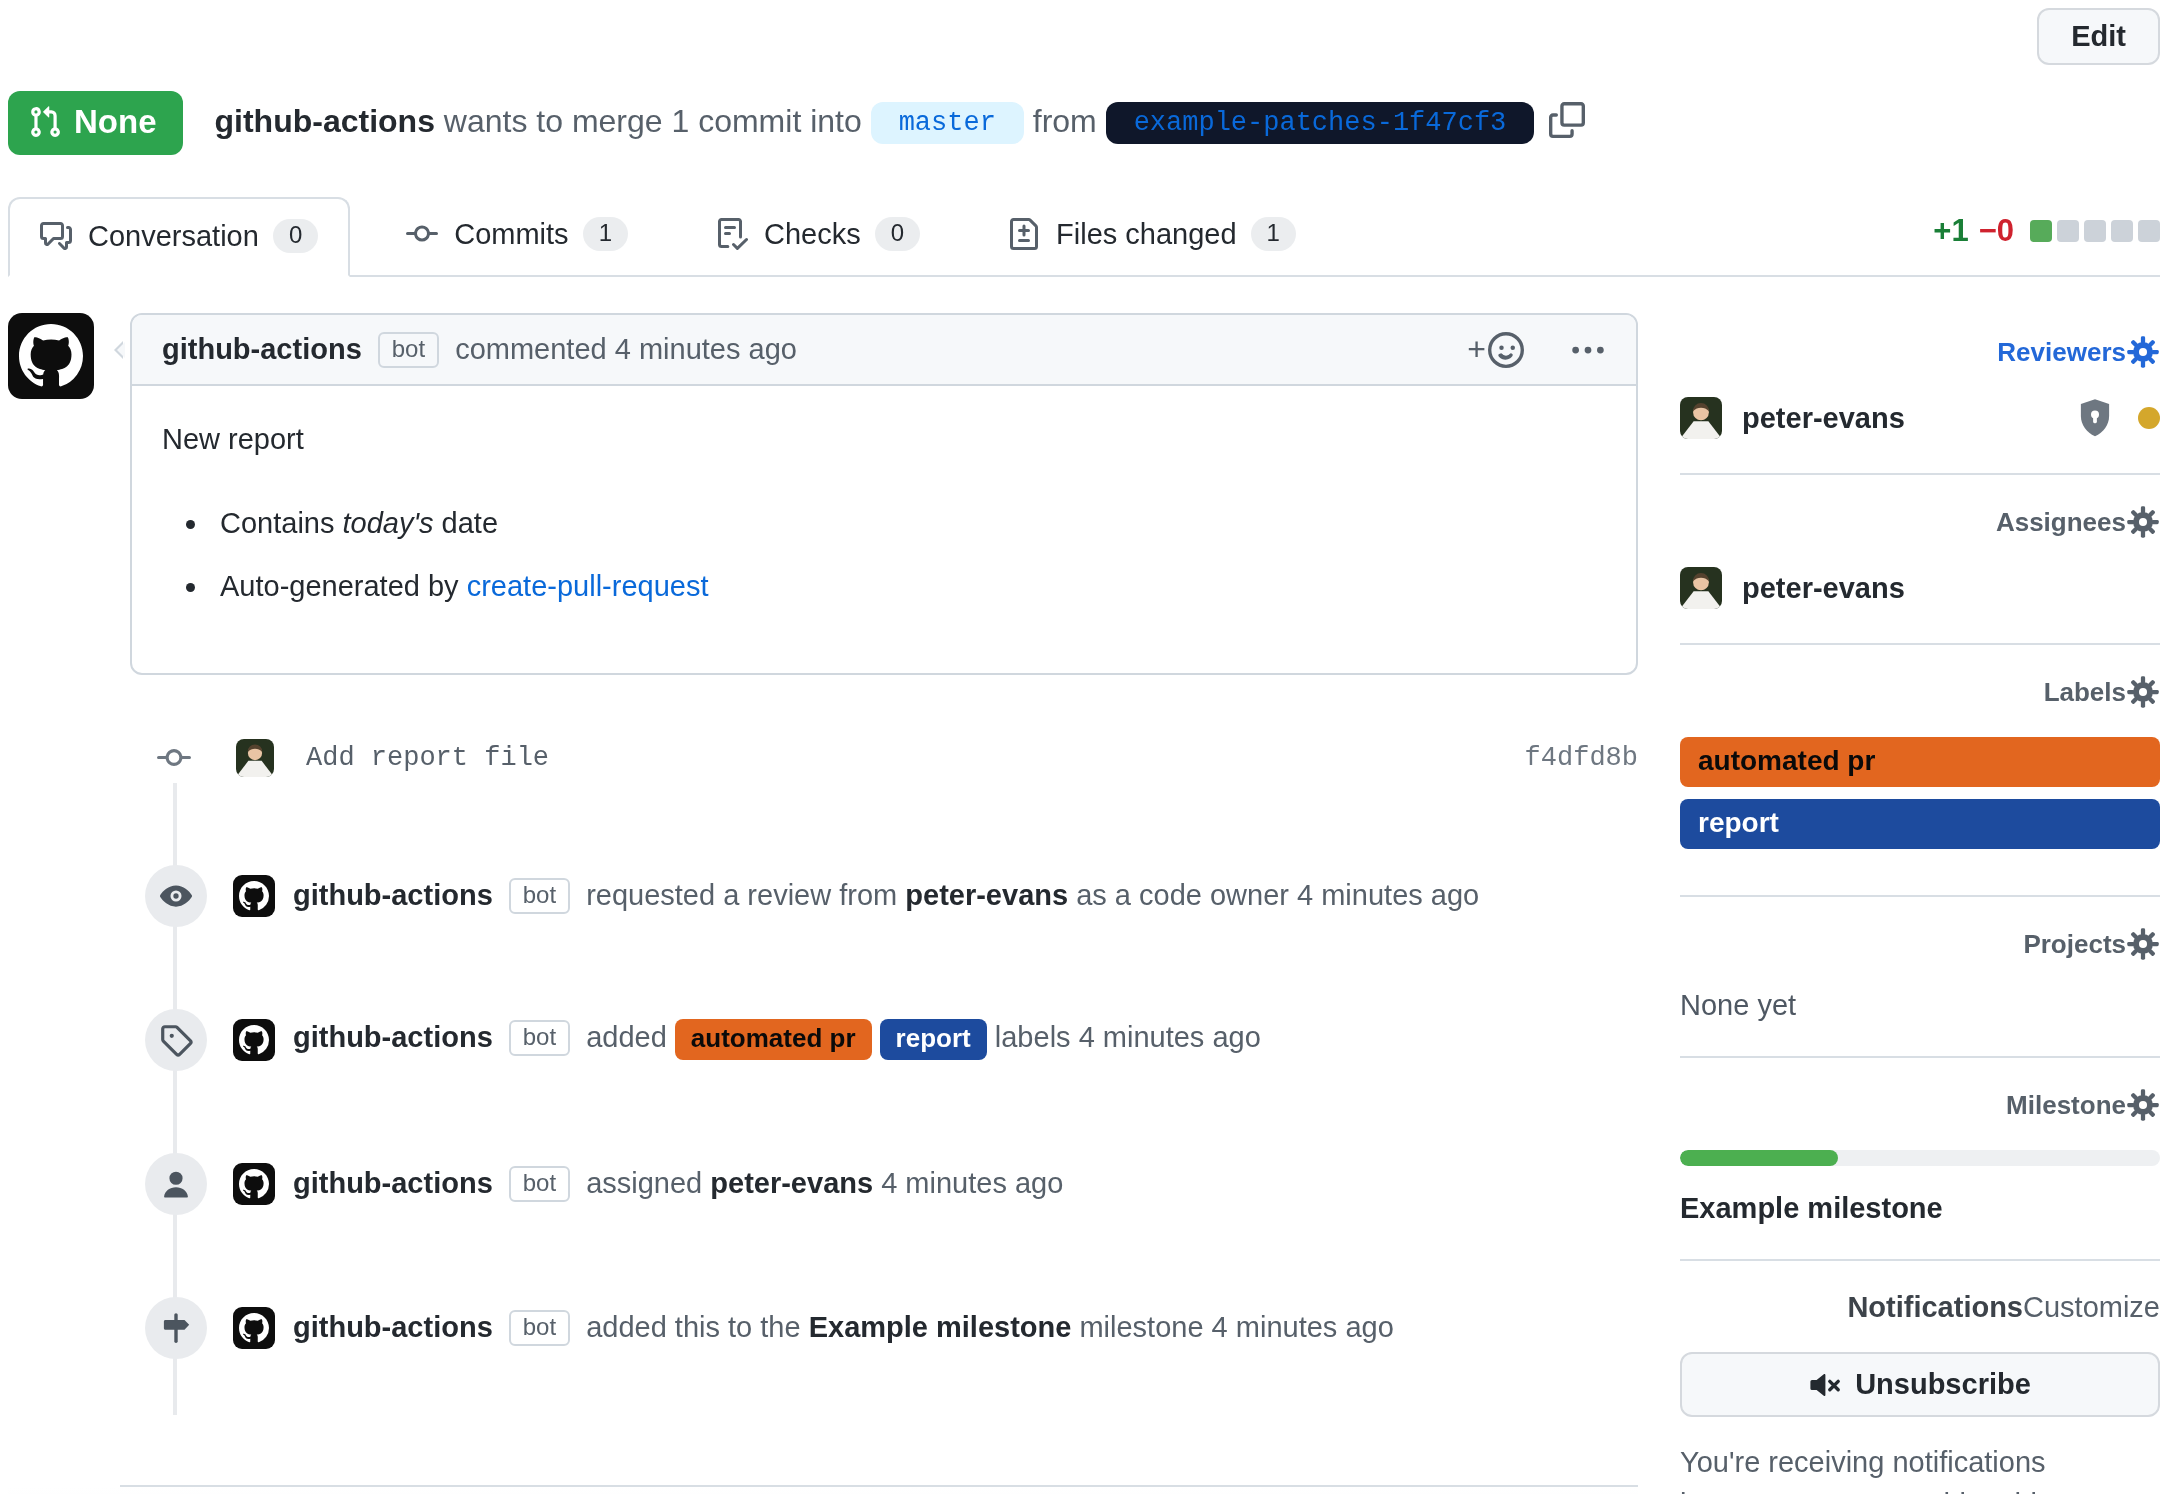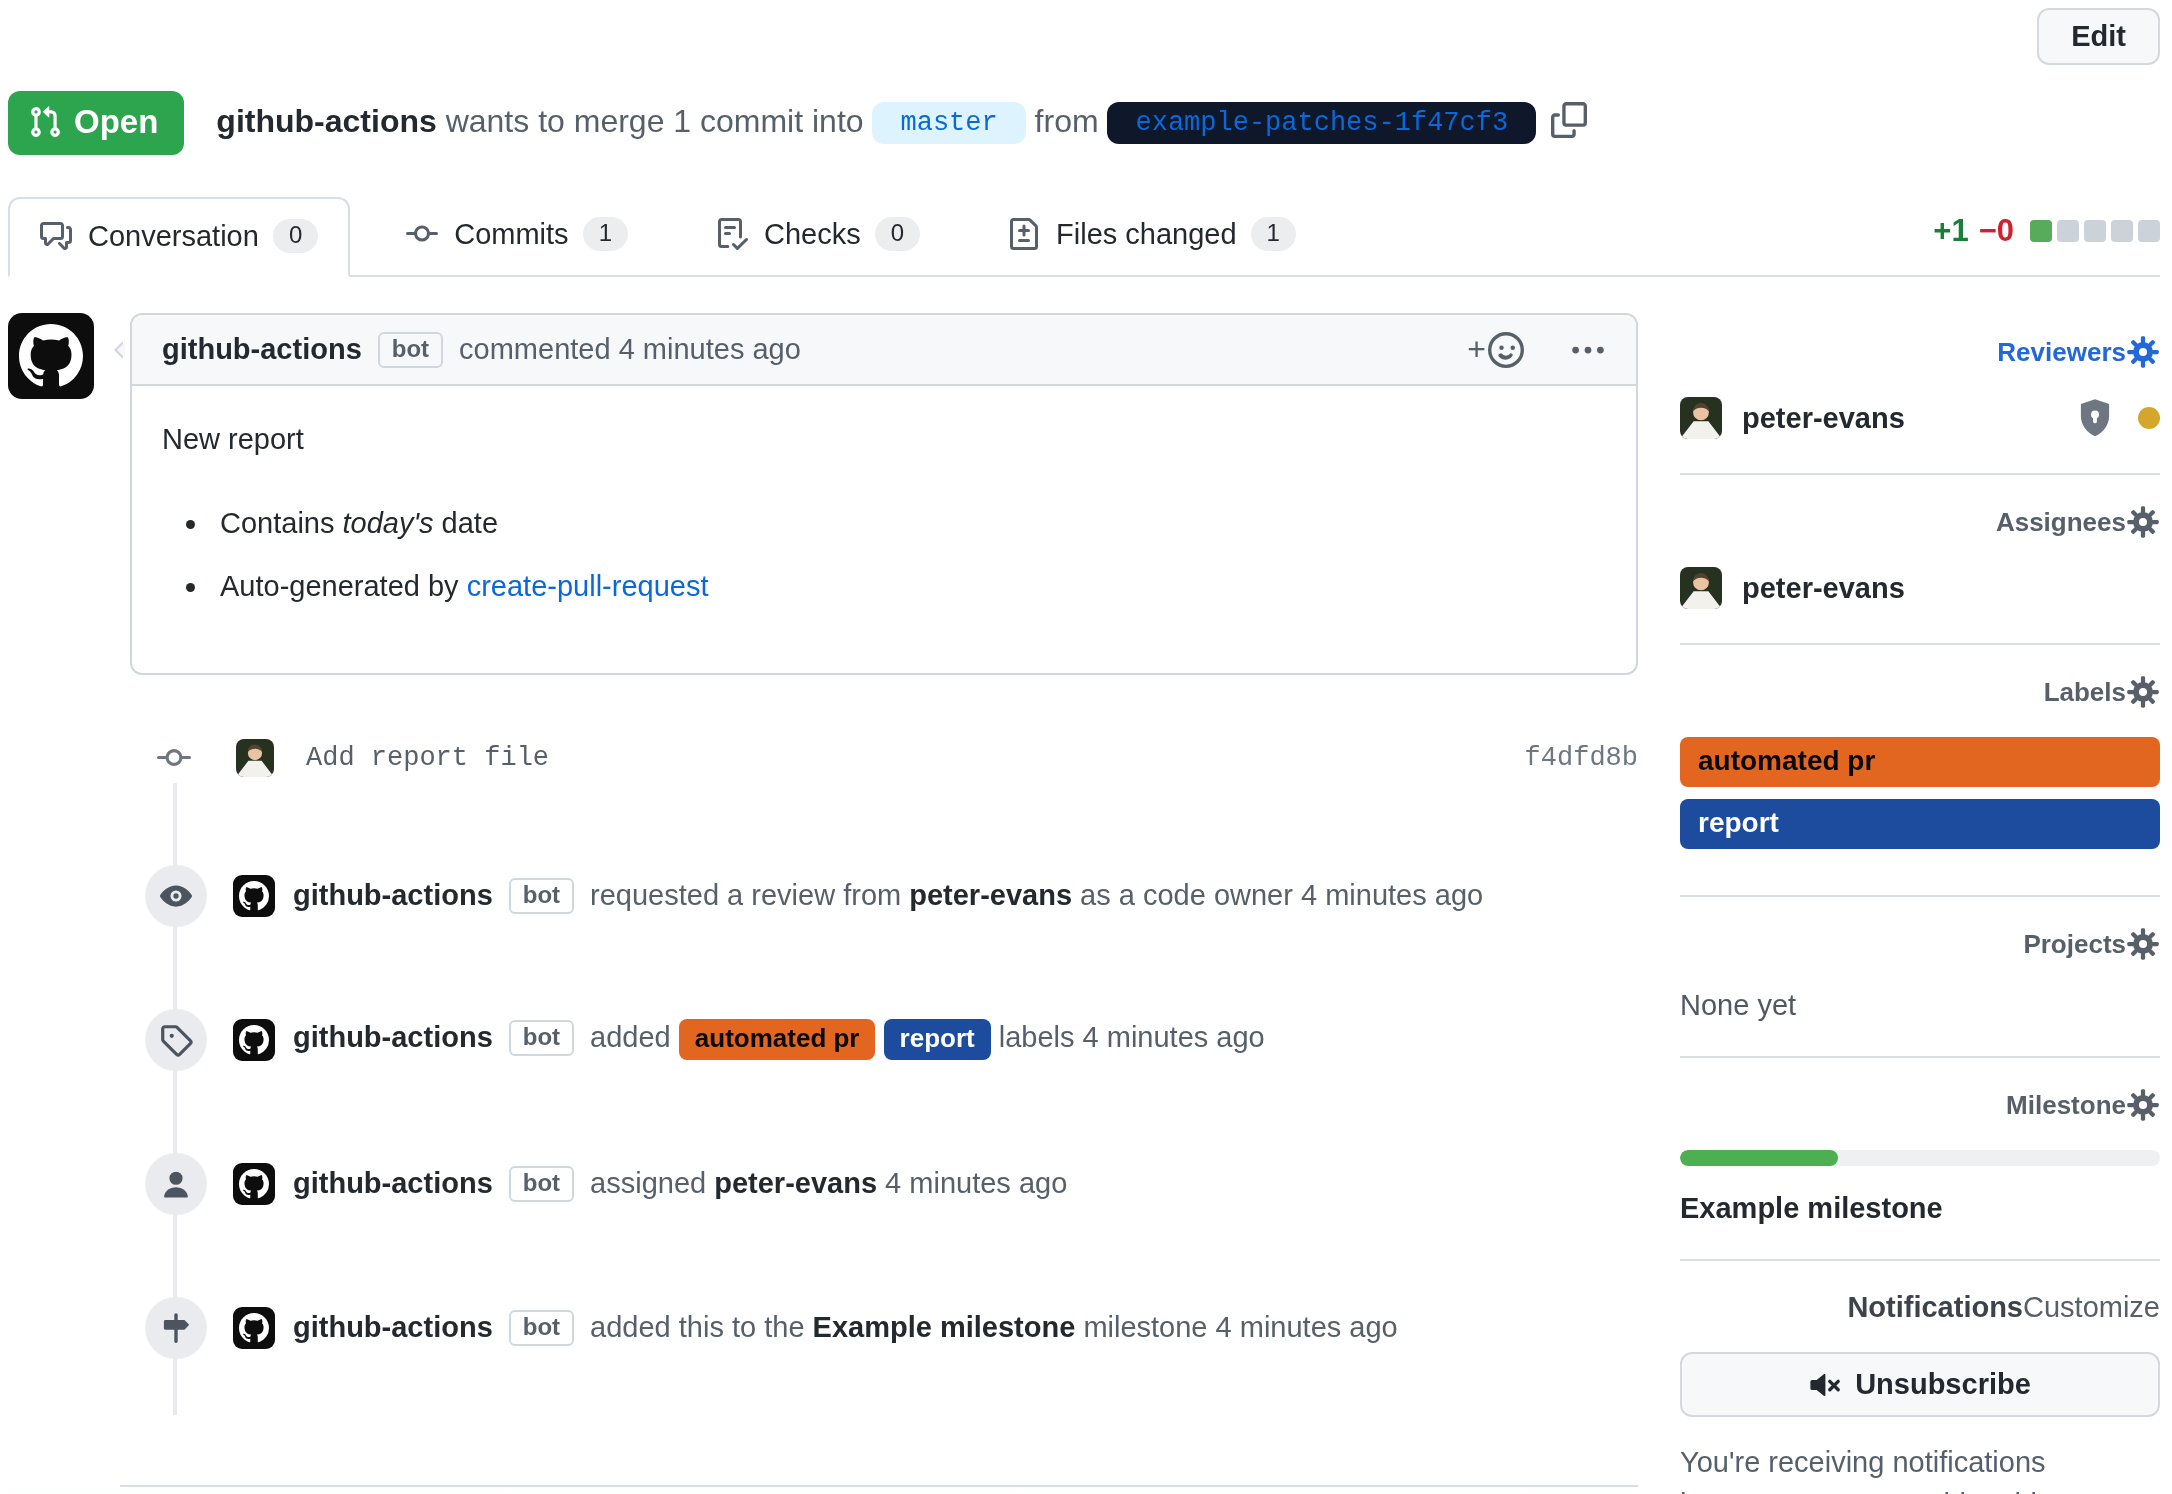--- a/index.html
+++ b/index.html
@@ -75,21 +75,21 @@
     content:""; position:absolute; left:-15px; top:27px;
     border:8px solid transparent; border-right-color:#f6f8fa; border-left:0;
   }
   .comment-header {
     display:flex; align-items:center; background:#f6f8fa; border-bottom:2px solid #d0d7de;
     border-radius:10px 10px 0 0; padding:16px 30px; font-size:29px; color:#57606a;
   }
   .comment-header strong { color:#24292f; font-weight:700; }
   .bot-badge {
     display:inline-block; border:2px solid #d0d7de; border-radius:6px;
-    padding:1px 12px 3px; font-size:24px; color:#57606a; margin:0 16px; vertical-align:2px;font-weight:bold;
+    padding:1px 12px 3px; font-size:24px; color:#57606a; margin:0 16px; vertical-align:2px;
   }
   .header-actions { margin-left:auto; display:flex; align-items:center; gap:46px; color:#57606a; }
   .reaction { display:flex; align-items:center; font-size:32px; cursor:pointer; }
   .reaction svg { width:36px; height:36px; margin-left:2px; }
   .kebab { width:36px; height:36px; cursor:pointer; }
   .comment-body { padding:32px 30px 44px; font-size:29px; line-height:1.5; color:#24292f; }
   .comment-body p { margin:0 0 40px; }
   .comment-body ul { margin:0; padding-left:48px; }
   .comment-body li { margin:20px 0; padding-left:10px; }
   .link { cursor:pointer; text-decoration:none; }
@@ -190,21 +190,21 @@
 
   <header>
     <div class="title-row">
       <button class="btn">Edit</button>
     </div>
     <div class="status-row">
       <span class="state-badge" style="background-color: rgb(45, 164, 78);">
         <svg viewBox="0 0 16 16" fill="currentColor">
             <path d="M1.5 3.25a2.25 2.25 0 1 1 3 2.122v5.256a2.251 2.251 0 1 1-1.5 0V5.372A2.25 2.25 0 0 1 1.5 3.25Zm5.677-.177L9.573.677A.25.25 0 0 1 10 .854V2.5h1A2.5 2.5 0 0 1 13.5 5v5.628a2.251 2.251 0 1 1-1.5 0V5a1 1 0 0 0-1-1h-1v1.646a.25.25 0 0 1-.427.177L7.177 3.427a.25.25 0 0 1 0-.354ZM3.75 2.5a.75.75 0 1 0 0 1.5.75.75 0 0 0 0-1.5Zm0 9.5a.75.75 0 1 0 0 1.5.75.75 0 0 0 0-1.5Zm8.25.75a.75.75 0 1 0 1.5 0 .75.75 0 0 0-1.5 0Z"></path>
           </svg>
-        <span>Open</span>
+        <span>None</span>
       </span>
       <span class="merge-line">
         <strong>github-actions</strong>
         <span>wants to merge 1 commit into</span>
         <code class="branch" style="background-color: rgb(221, 244, 255); color: rgb(9, 105, 218);">master</code>
         <span>from</span>
         <code class="branch" style="background-color: #0f172a; color: rgb(9, 105, 218);">example-patches-1f47cf3</code>
         <svg class="copy-icon" viewBox="0 0 16 16" fill="currentColor">
             <path d="M0 6.75C0 5.784.784 5 1.75 5h1.5a.75.75 0 0 1 0 1.5h-1.5a.25.25 0 0 0-.25.25v7.5c0 .138.112.25.25.25h7.5a.25.25 0 0 0 .25-.25v-1.5a.75.75 0 0 1 1.5 0v1.5A1.75 1.75 0 0 1 9.25 16h-7.5A1.75 1.75 0 0 1 0 14.25Zm5-5C5 .784 5.784 0 6.75 0h7.5C15.216 0 16 .784 16 1.75v7.5A1.75 1.75 0 0 1 14.25 11h-7.5A1.75 1.75 0 0 1 5 9.25Zm1.75-.25a.25.25 0 0 0-.25.25v7.5c0 .138.112.25.25.25h7.5a.25.25 0 0 0 .25-.25v-7.5a.25.25 0 0 0-.25-.25Z"></path>
           </svg>

